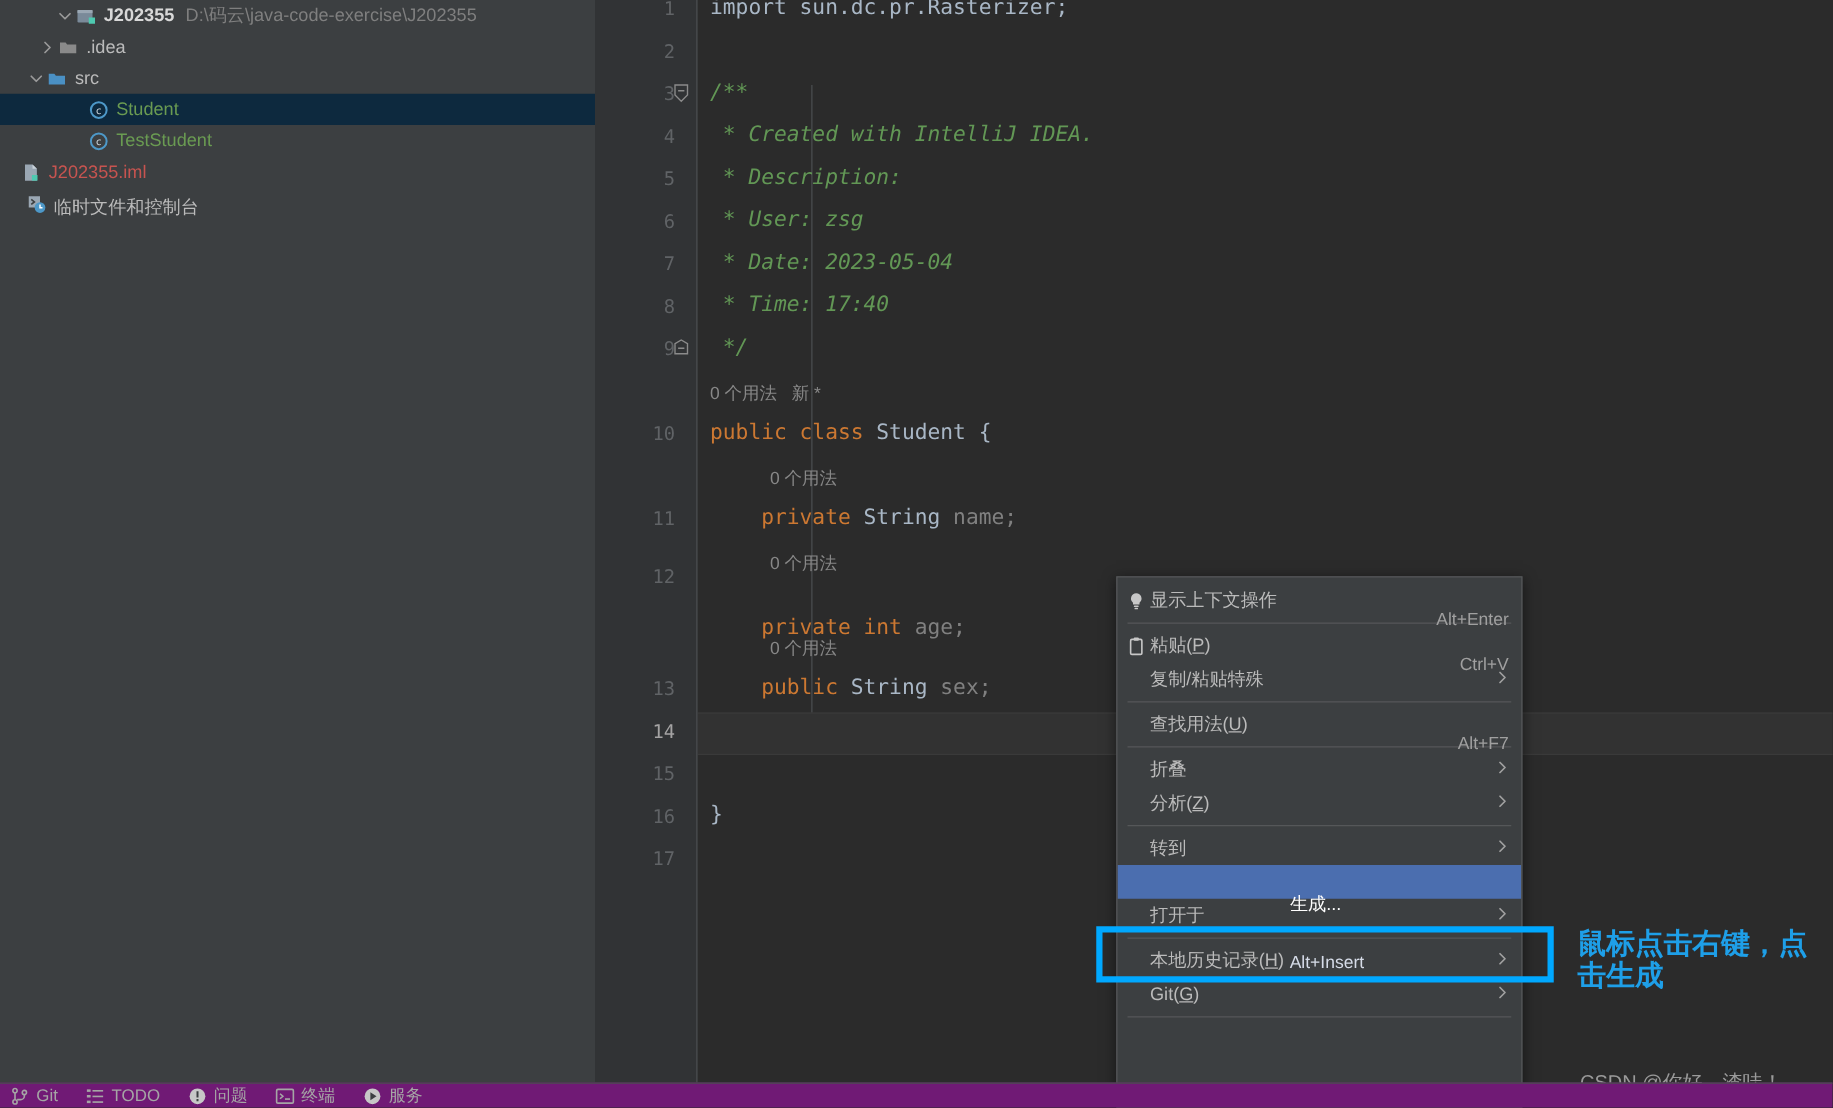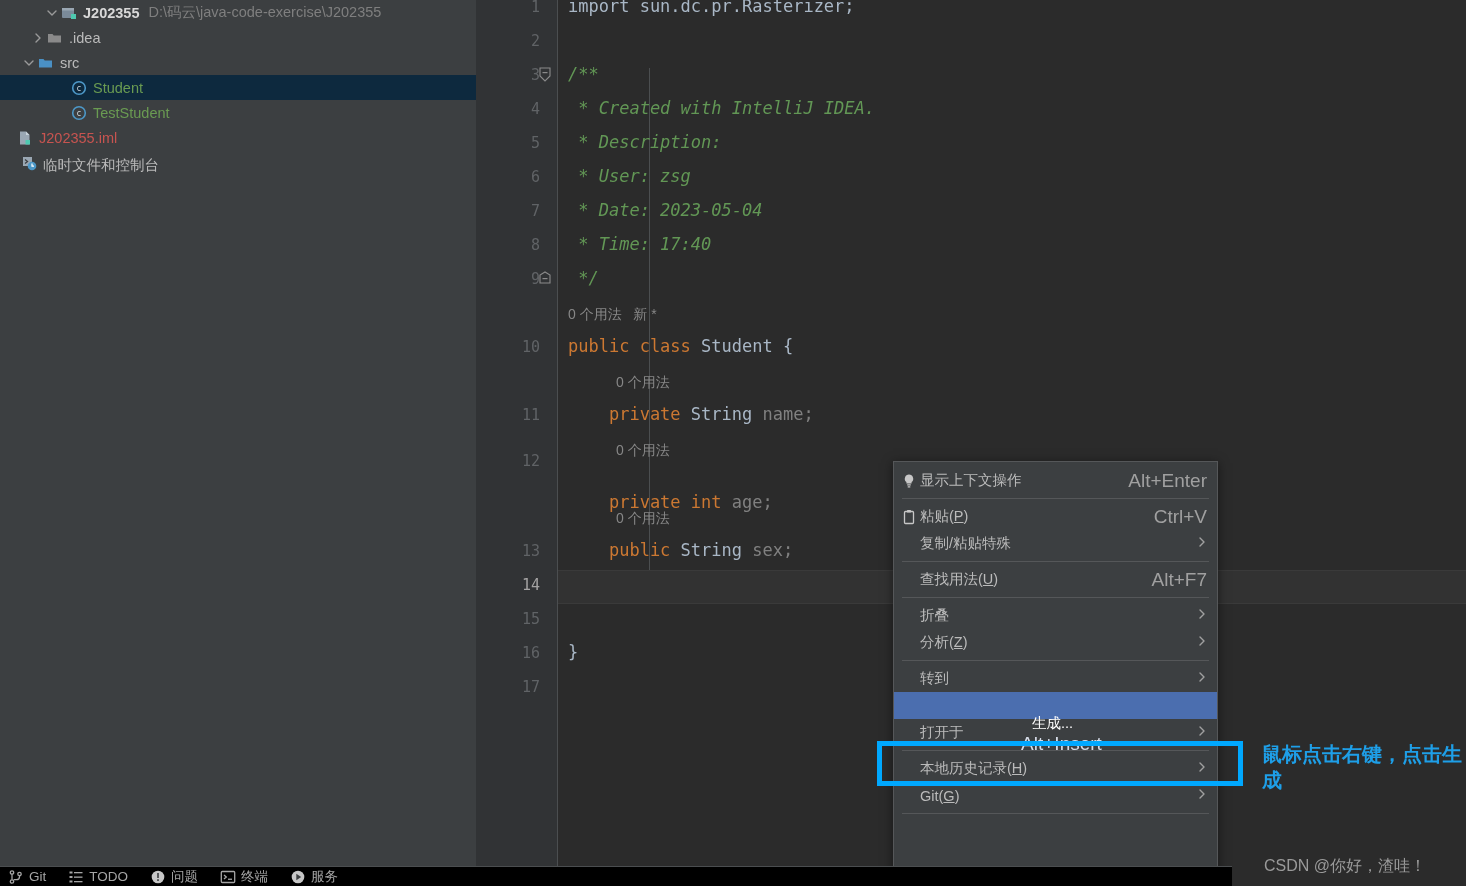--- a/index.html
+++ b/index.html
@@ -187,22 +187,23 @@
     flex: 0 0 22px;
     display: flex;
     align-items: center;
     justify-content: center;
   }
   .menu-icon.empty { visibility: hidden; }
   .menu-label { flex: 1 1 auto; }
   .menu-label u { text-decoration: underline; }
   .menu-shortcut {
     color: #a0a0a0;
-    font-size: 19px;
+    font-size: 14px;
     margin-left: 18px;
+    margin-top: 28px;
   }
   .menu-item.highlight .menu-shortcut { color: #d6dce8; }
   .menu-arrow {
     color: #a0a0a0;
     font-size: 14px;
     margin-left: 18px;
     width: 10px;
     text-align: center;
   }
   .menu-sep {
@@ -220,41 +221,41 @@
     height: 45px;
     border: 5px solid #00a8ff;
     box-sizing: border-box;
     pointer-events: none;
   }
   #annotation {
     position: absolute;
     left: 1262px;
     top: 741px;
     width: 200px;
-    font-size: 20px;
+    font-size: 23px;
     font-weight: bold;
     color: #1e9fe8;
     line-height: 26px;
   }
   #watermark {
     position: absolute;
     left: 1264px;
     top: 856px;
     font-size: 16px;
     color: #9a9a9a;
     white-space: nowrap;
   }
 
   
   #statusbar {
     position: absolute;
     left: 0; bottom: 0;
-    width: 1232px;
+    width: 1466px;
     height: 20px;
-    background: #000000;
+    background: #701a75;
     border-top: 1px solid #4b4e50;
     display: flex;
     align-items: center;
     padding-left: 8px;
     box-sizing: border-box;
   }
   .status-item {
     display: flex;
     align-items: center;
     margin-right: 22px;

